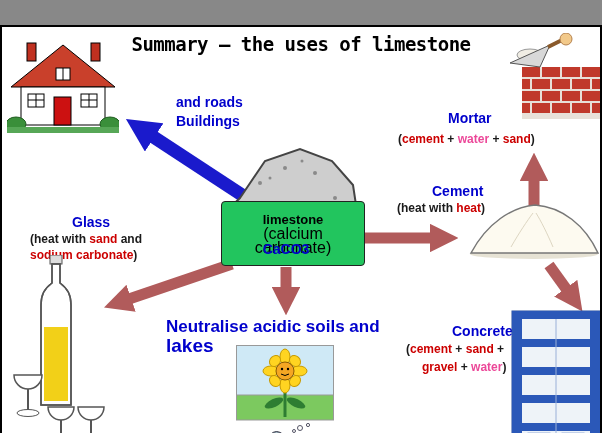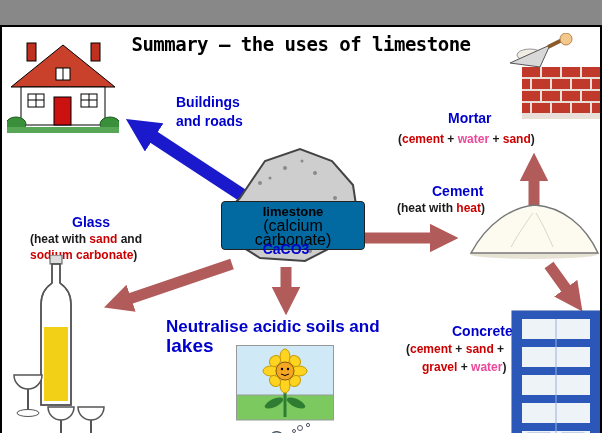--- a/index.html
+++ b/index.html
@@ -14,22 +14,22 @@
     left:0;right:0;top:6px;text-align:center;
     font-family:"DejaVu Sans Mono",monospace;font-weight:bold;
     font-size:19px;color:#000;letter-spacing:-0.5px;
   }
   .h-blue{font-weight:bold;color:#0000cc;font-size:14px;line-height:19px;white-space:nowrap;}
   .recipe{font-weight:bold;font-size:12px;line-height:16px;white-space:nowrap;}
   .w-red{color:#cc0000;}
   .w-blue{color:#ec4899;}
   .w-black{color:#1a1a1a;}
   .rock-label{
-    background:#0369a1;border:1.5px solid #222;border-radius:4px;
-    text-align:center;padding:2px 6px;
+    background:#22c55e;border:1.5px solid #222;border-radius:4px;
+    text-align:center;padding:10px 6px;
   }
   .rock-name{font-weight:bold;font-size:13px;color:#000;line-height:15px;}
   .rock-sub{font-size:16px;color:#000;line-height:14px;}
   .formula{font-weight:bold;font-size:14px;color:#0000cc;text-align:center;}
   svg{display:block;}
 </style>
 </head>
 <body>
 
 <div class="canvas">
@@ -66,22 +66,22 @@
     <line x1="21" y1="63" x2="37" y2="63" stroke="#000"></line>
     <rect x="74" y="57" width="16" height="13" fill="#fff" stroke="#000"></rect>
     <line x1="82" y1="57" x2="82" y2="70" stroke="#000"></line>
     <line x1="74" y1="63" x2="90" y2="63" stroke="#000"></line>
     <ellipse cx="9" cy="87" rx="10" ry="7" fill="#3a8f3a" stroke="#1d5c1d"></ellipse>
     <ellipse cx="103" cy="87" rx="10" ry="7" fill="#3a8f3a" stroke="#1d5c1d"></ellipse>
     <rect x="0" y="90" width="112" height="6" fill="#57a757"></rect>
   </svg>
 
   <div class="abs" style="left:174px;top:66px;">
+    <div class="h-blue">and roads</div>
     <div class="h-blue">Buildings</div>
-    <div class="h-blue">and roads</div>
   </div>
 
   <svg class="abs" style="left:506px;top:6px;" width="92" height="86" viewBox="0 0 92 86">
     <rect x="14" y="34" width="78" height="52" fill="#e8e0d8"></rect>
     <rect x="14" y="34" width="18" height="10" fill="#c0392b"></rect>
       <rect x="34" y="34" width="18" height="10" fill="#c0392b"></rect>
       <rect x="54" y="34" width="18" height="10" fill="#c0392b"></rect>
       <rect x="74" y="34" width="18" height="10" fill="#c0392b"></rect>
     <rect x="14" y="46" width="8" height="10" fill="#c0392b"></rect>
       <rect x="24" y="46" width="18" height="10" fill="#c0392b"></rect>

